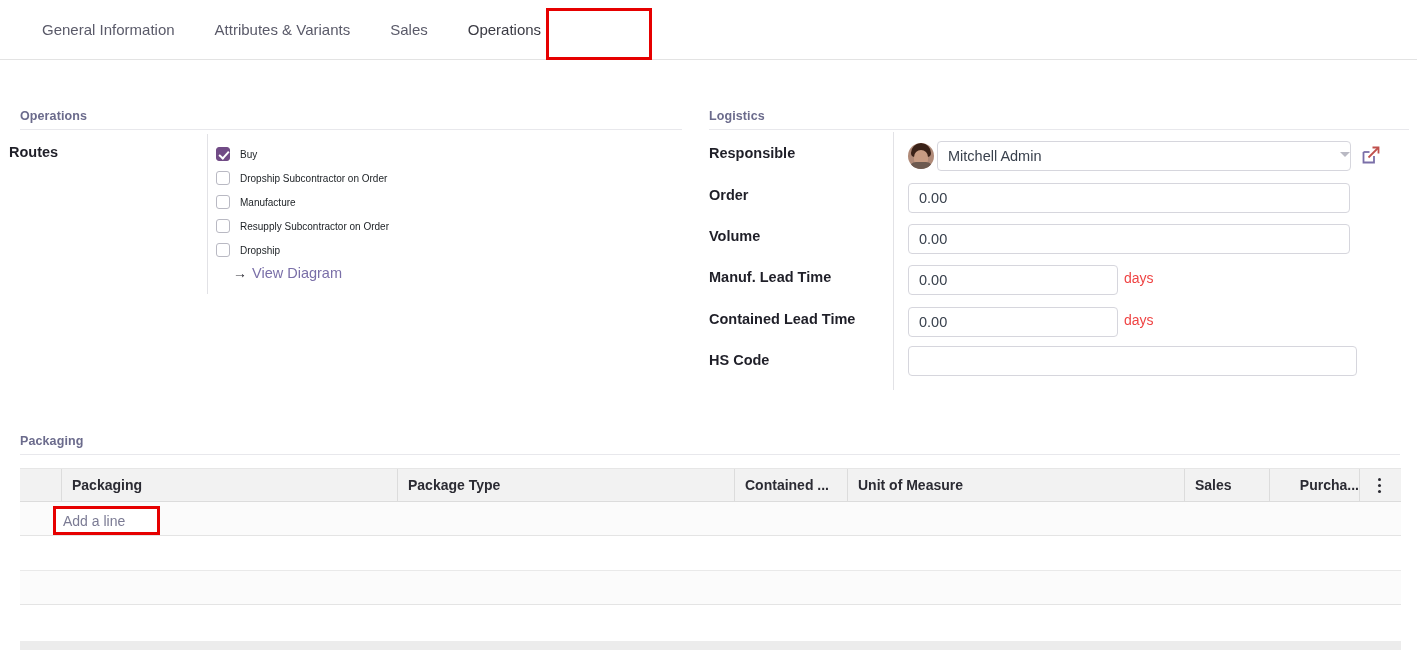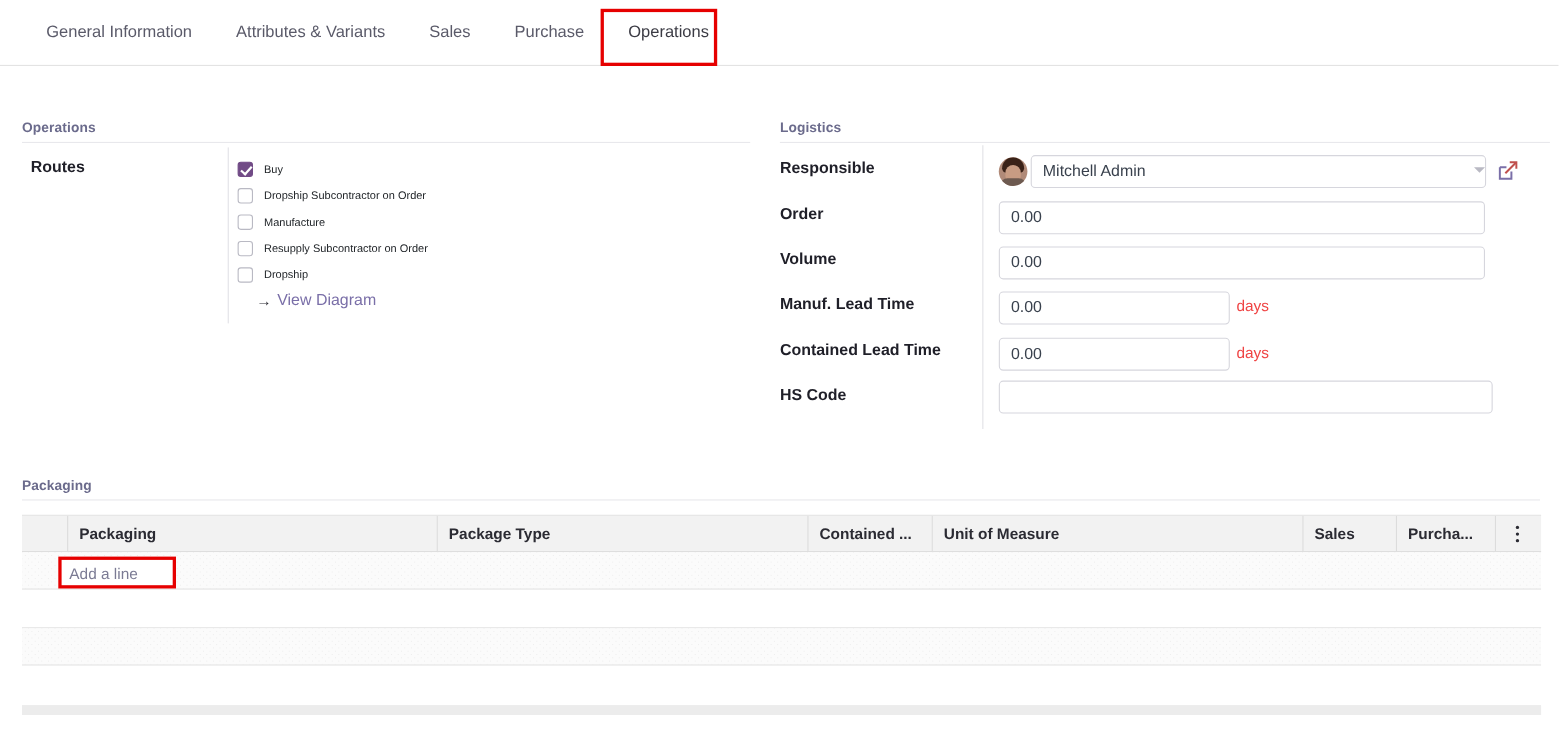--- a/index.html
+++ b/index.html
@@ -68,21 +68,21 @@
   
   #ops-title { left: 20px; top: 109px; }
   #ops-rule  { left: 20px; top: 129px; width: 662px; }
 
   .field-label {
     position: absolute;
     font-size: 14.5px;
     font-weight: bold;
     color: #1f1f28;
   }
-  #routes-label { left: 28px; top: 144px; }
+  #routes-label { left: 9px; top: 144px; }
 
   .col-divider {
     position: absolute;
     width: 1px;
     background: #e2e2e6;
   }
   #left-divider  { left: 207px; top: 134px; height: 160px; }
   #right-divider { left: 893px; top: 132px; height: 258px; }
 
   .routes {
@@ -250,21 +250,21 @@
     white-space: nowrap;
     overflow: hidden;
     cursor: pointer;
   }
   .th.first { width: 42px; padding: 0; }
   .th.c1 { width: 336px; }
   .th.c2 { width: 337px; }
   .th.c3 { width: 113px; }
   .th.c4 { width: 337px; }
   .th.c5 { width: 85px; }
-  .th.c6 { width: 90px; }
+  .th.c6 { width: 90px; text-align: right; }
   .th.opts {
     width: 41px; padding: 0;
     border-right: none;
     position: relative;
   }
   .dots {
     position: absolute;
     left: 18px; top: 9px;
     width: 3px; height: 3px;
     background: #2b2b33;
@@ -335,21 +335,20 @@
 </head>
 <body>
 
 <div id="page">
 
   <div class="tabbar">
     <div class="tabs">
       <div class="tab">General Information</div>
       <div class="tab">Attributes &amp; Variants</div>
       <div class="tab">Sales</div>
-      <div class="tab">Purchase</div>
       <div class="tab active">Operations</div>
     </div>
   </div>
   <div class="redbox-tab"></div>
 
   <div class="sec-title" id="ops-title">Operations</div>
   <div class="sec-rule" id="ops-rule"></div>
 
   <div class="field-label" id="routes-label">Routes</div>
   <div class="col-divider" id="left-divider"></div>

